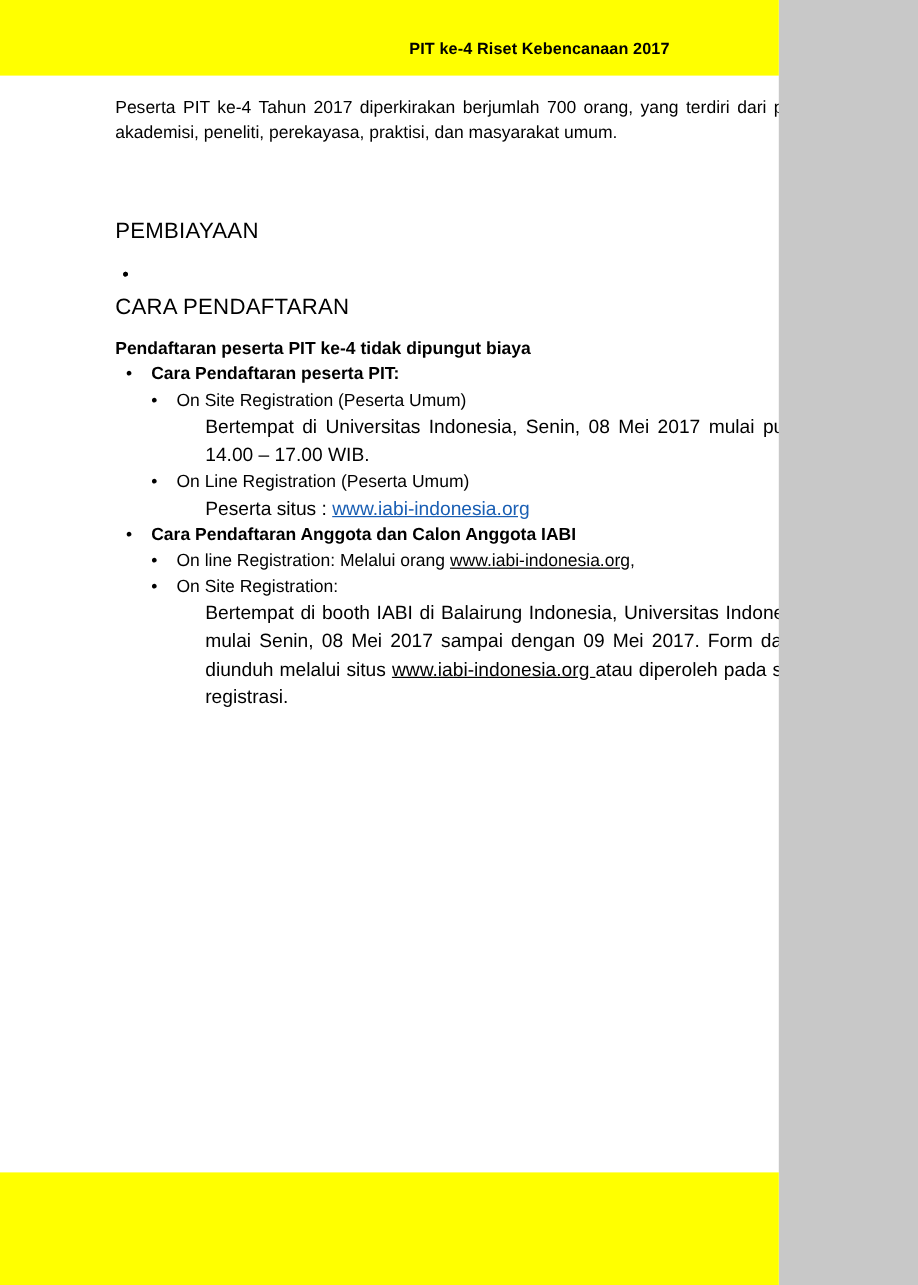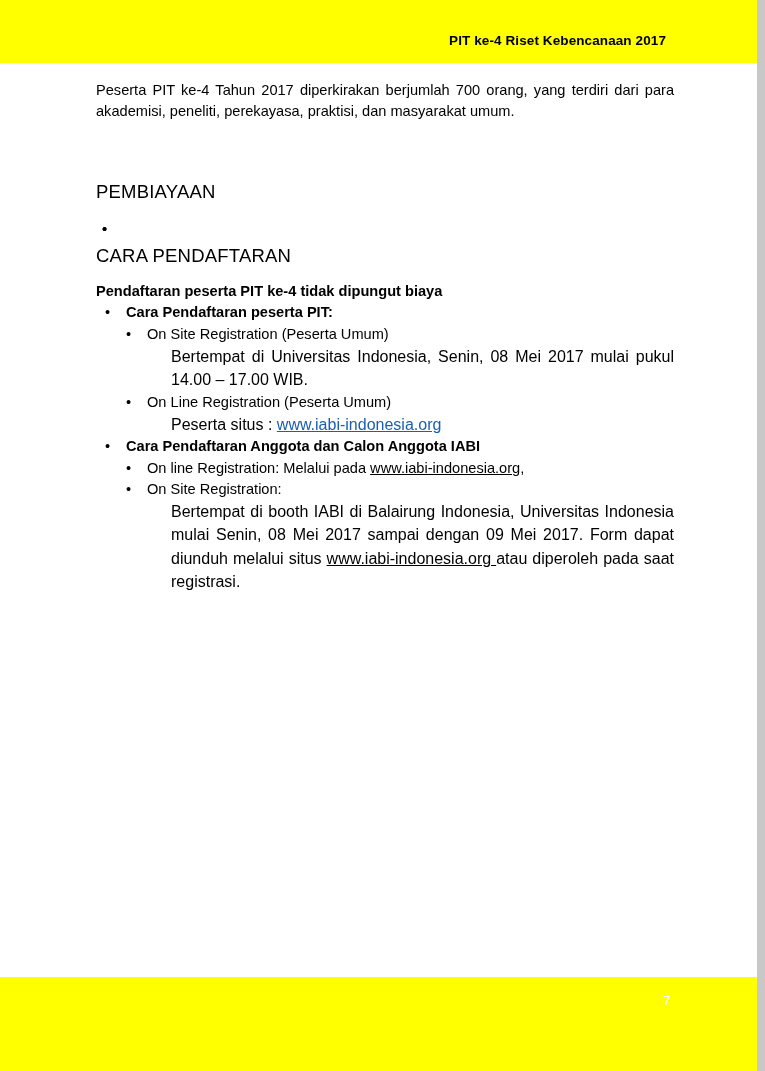--- a/index.html
+++ b/index.html
@@ -2,21 +2,21 @@
 <html><head>
 <meta charset="utf-8">
 <style>
   html, body {
     margin: 0;
     padding: 0;
     background: #c8c8c8;
   }
   .page {
     position: relative;
-    width: 757px;
+    width: 649px;
     height: 1071px;
     background: #ffffff;
     overflow: hidden;
     font-family: "Liberation Sans", sans-serif;
     color: #000000;
   }
   
   .band-top {
     position: absolute;
     left: 0;
@@ -223,21 +223,21 @@
       <li>
         <span class="bullet">•</span>
         <span class="bd">Cara Pendaftaran Anggota dan Calon Anggota IABI</span>
       </li>
     </ul>
 
     <ul class="lvl2">
 
       <li>
         <span class="bullet">•</span>
-        <span class="it">On line Registration:</span><span>  Melalui pada </span><span class="link-dark">www.iabi-indonesia.org</span><span>,</span>
+        <span class="it">On line Registration:</span><span>  Melalui orang </span><span class="link-dark">www.iabi-indonesia.org</span><span>,</span>
       </li>
 
       <li>
         <span class="bullet">•</span>
         <span>On </span><span class="it">Site Registration:</span>
       </li>
       <p class="cont"><span>Bertempat di </span><span class="it">booth</span><span> IABI di Balairung Indonesia, Universitas Indonesia mulai Senin, 08 Mei 2017 sampai dengan 09 Mei 2017. Form dapat diunduh melalui situs </span><span class="link-dark-pad">www.iabi-indonesia.org </span><span>atau diperoleh pada saat registrasi.</span></p>
 
     </ul>
 

